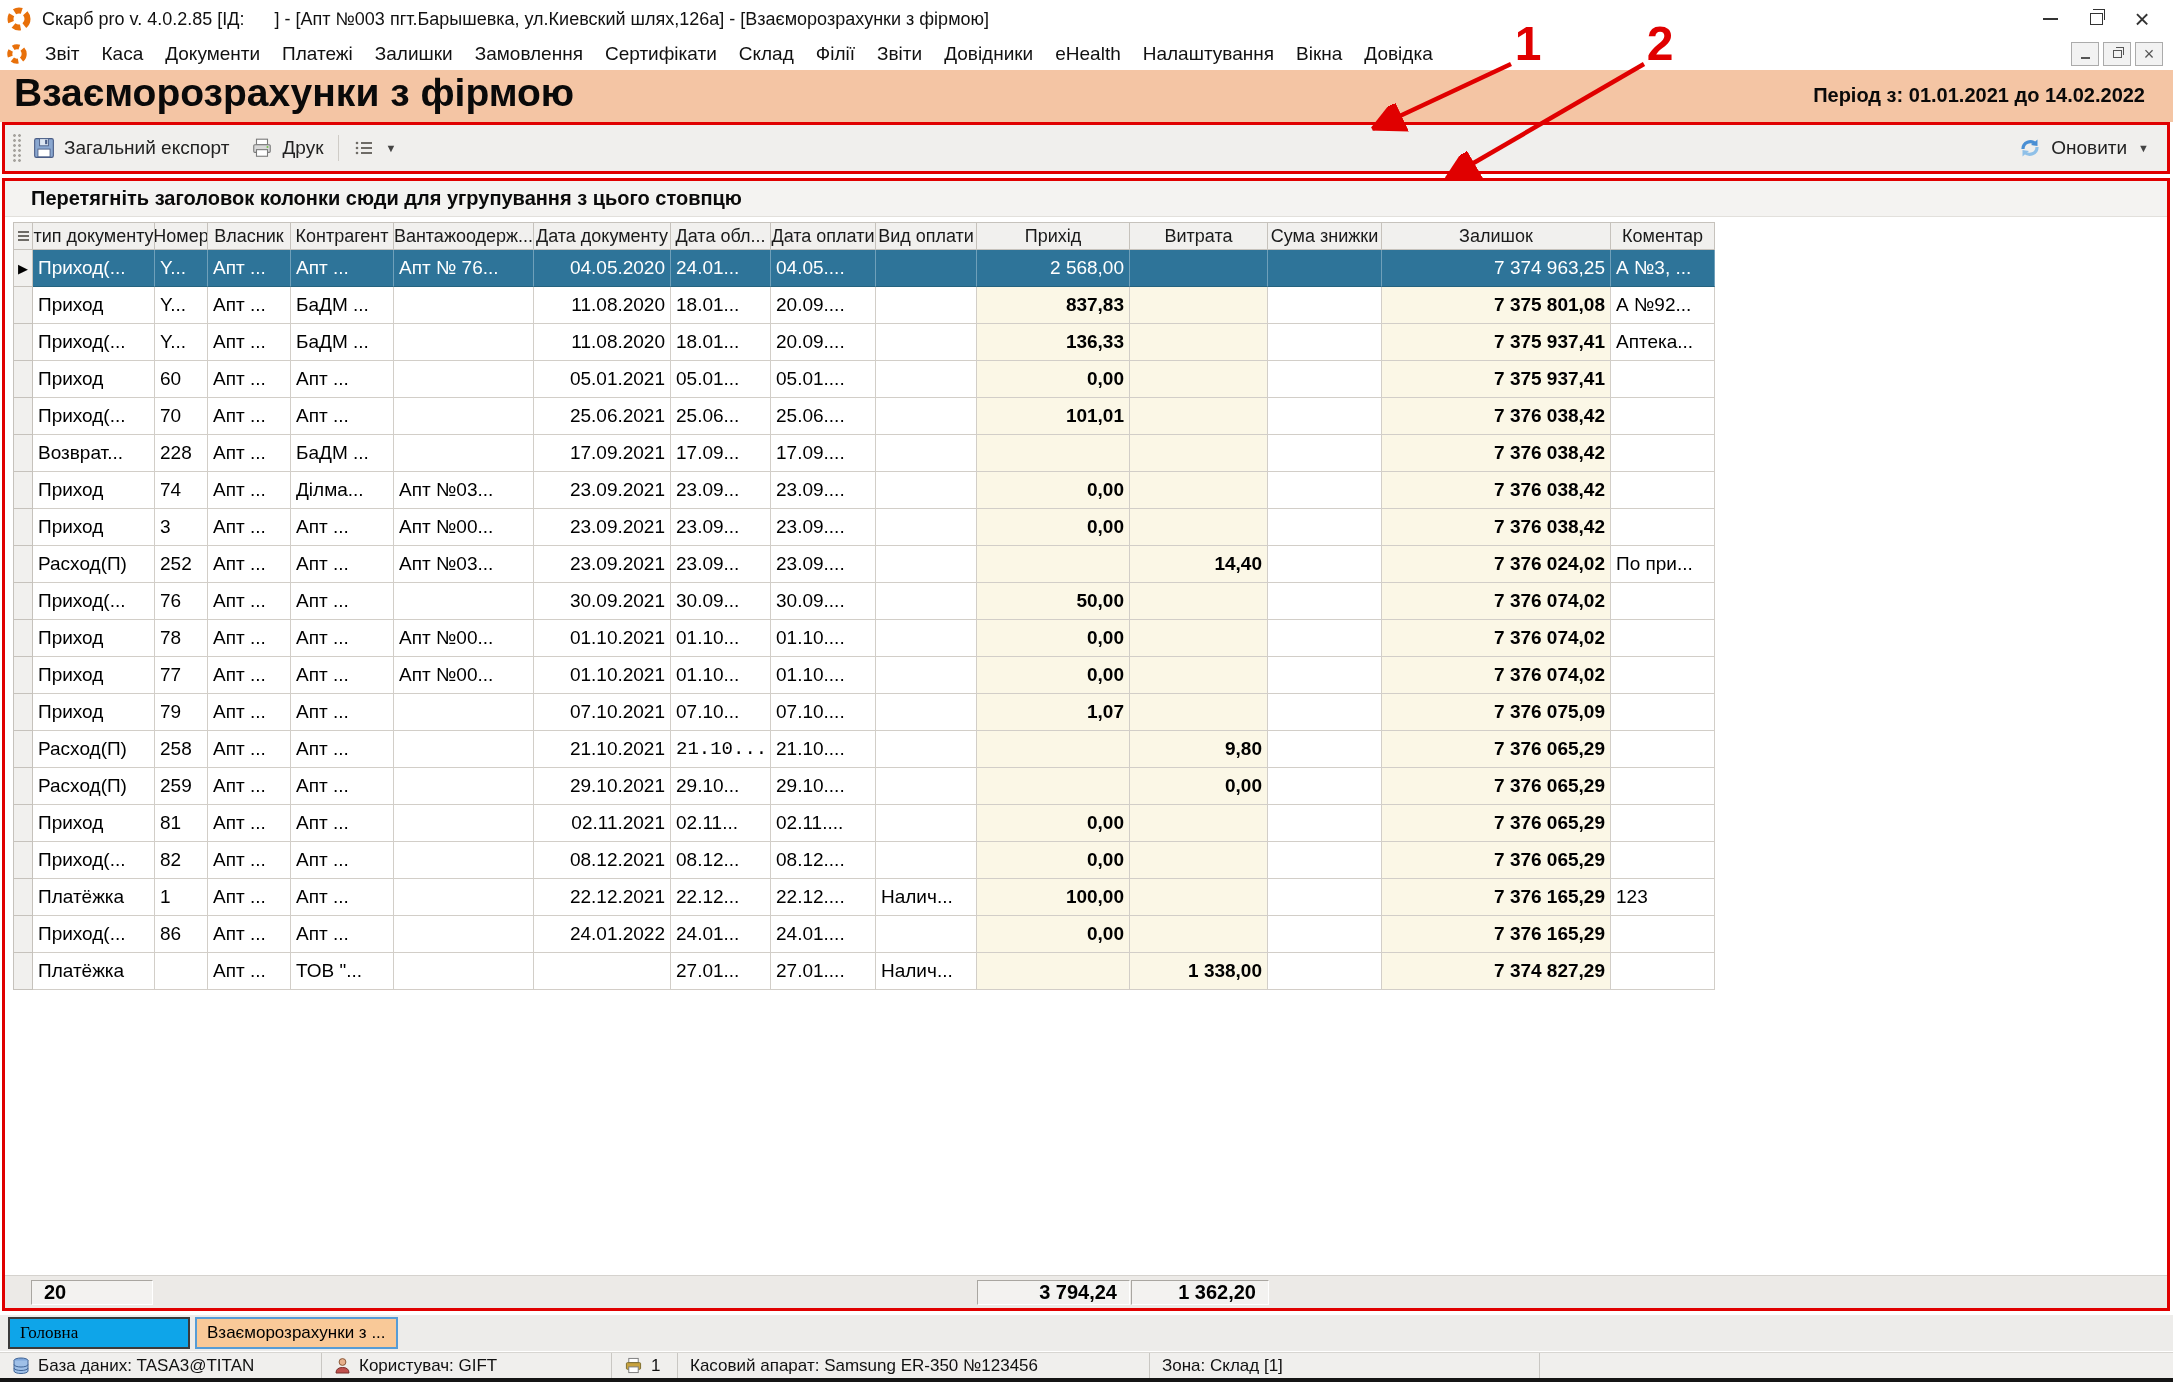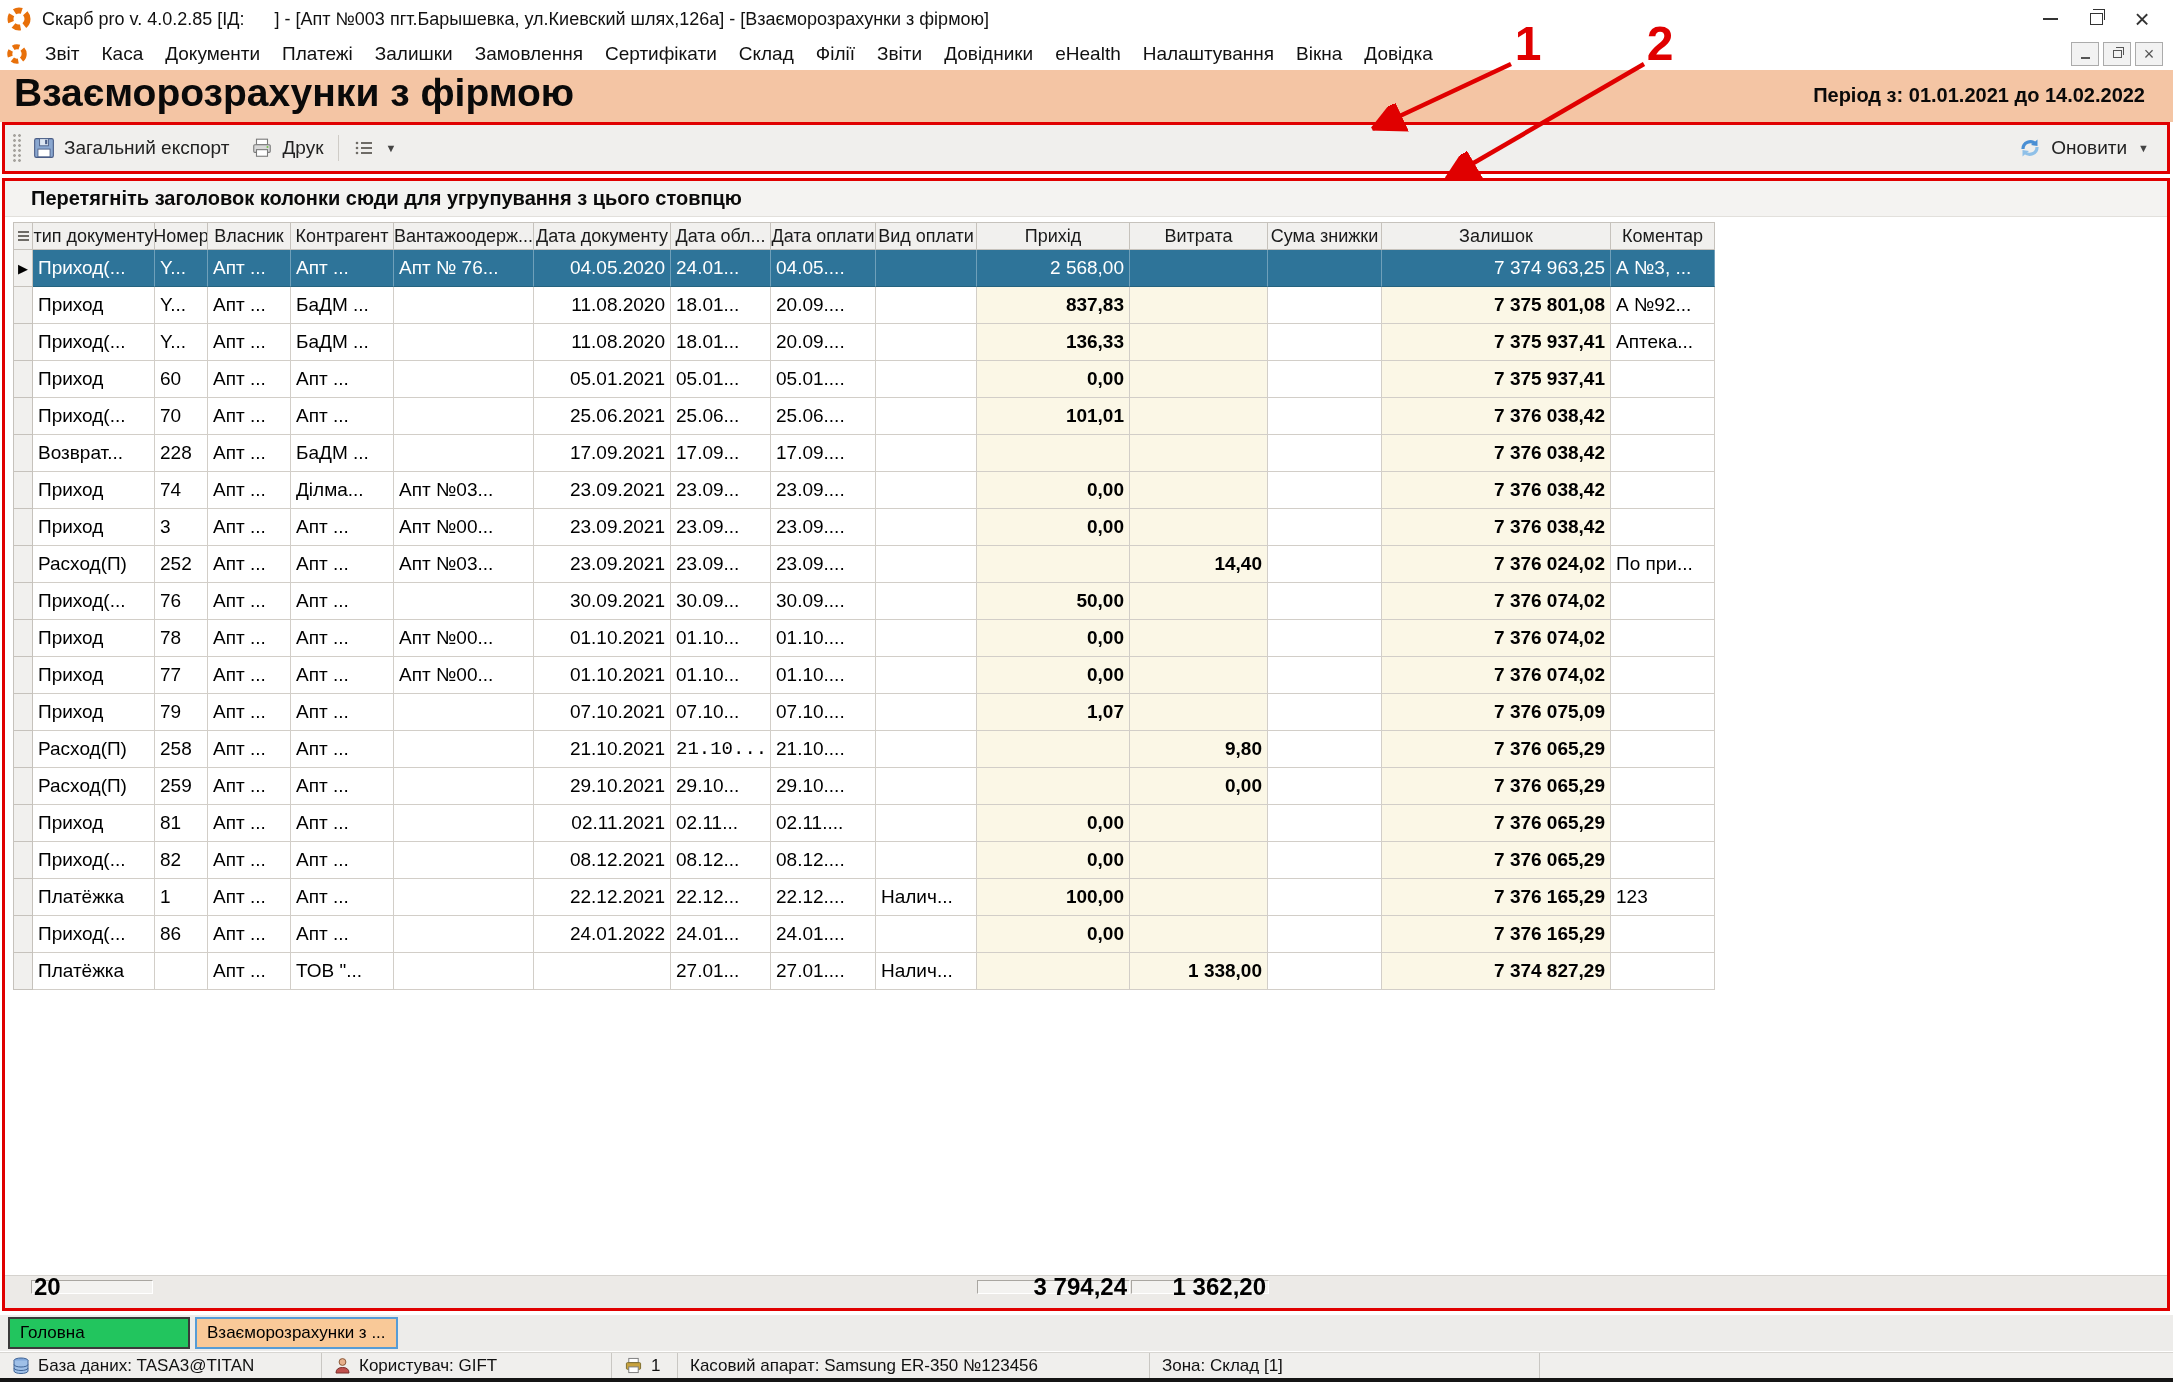--- a/index.html
+++ b/index.html
@@ -49,28 +49,28 @@
   .selhead { border-left:1px solid #C6C2BC; width:20px; }
   .grip-ico { width:11px; height:10px; background-image:linear-gradient(to bottom,#6e6b66 0 2px,transparent 2px 4px); background-size:100% 4px; }
   .grow { display:flex; height:37px; }
   .selcell { width:20px; flex:0 0 auto; background:#F1F0EE; border:1px solid #C6C2BC; border-top:none; display:flex; align-items:center; justify-content:center; font-size:13px; color:#000; }
   .cell { border-right:1px solid #D2CEC8; border-bottom:1px solid #D2CEC8; font-size:19px; display:flex; align-items:center; padding:0 5px; white-space:nowrap; overflow:hidden; background:#fff; flex:0 0 auto; color:#000; }
   .cream { background:#FBF7E6; }
   .ralign { justify-content:flex-end; }
   .bnum { font-weight:bold; }
   .grow.selected .cell { background:#2E7499; color:#fff; font-weight:normal; border-right-color:#6FA0BA; border-bottom-color:#25637F; }
   .grid-footer { position:absolute; left:0; bottom:0; width:100%; height:33px; background:#ECEAE7; border-top:1px solid #D5D2CE; }
-  .fbox { position:absolute; top:4px; height:14px; background:#F3F2F0; border:1px solid; border-color:#A9A6A1 #FFFFFF #FFFFFF #A9A6A1; font-size:24px; font-weight:bold; display:flex; align-items:center; padding:0 2px; }
+  .fbox { position:absolute; top:4px; height:25px; background:#F3F2F0; border:1px solid; border-color:#A9A6A1 #FFFFFF #FFFFFF #A9A6A1; font-size:20px; font-weight:bold; display:flex; align-items:center; padding:0 12px; }
   .fbox-count { left:26px; width:122px; justify-content:flex-start; }
   .fbox-prihid { left:972px; width:153px; justify-content:flex-end; }
   .fbox-vitrata { left:1126px; width:138px; justify-content:flex-end; }
   
   .tabsrow { position:absolute; top:1315px; left:0; width:100%; height:36px; background:#EDECEA; display:flex; align-items:stretch; padding:2px 0 2px 8px; gap:5px; }
   .tab { min-width:182px; font-size:17px; display:flex; align-items:center; padding:0 10px; white-space:nowrap; }
-  .tab.inactive { background:#22c55e; border:2px solid #3a3a3a; }
+  .tab.inactive { background:#0ea5e9; border:2px solid #3a3a3a;font-family:Liberation Serif, serif; }
   .tab.active { background:#F9C998; border:2px solid #569CD6; }
   
   .statusbar { position:absolute; top:1352px; left:0; width:100%; height:26px; background:#F0EFED; border-top:1px solid #D8D6D2; display:flex; align-items:center; font-size:17px; color:#111; }
   .seg { display:flex; align-items:center; height:100%; padding:0 12px; border-right:1px solid #C9C7C3; gap:8px; flex:0 0 auto; }
   .seg-db { width:322px; } .seg-user { width:290px; } .seg-prn { width:66px; justify-content:flex-start; }
   .seg-cash { width:472px; } .seg-zone { width:390px; }
   .bottom-strip { position:absolute; top:1378px; left:0; width:100%; height:4px; background:#151515; }
   
   .annot { position:absolute; top:0; left:0; width:2173px; height:1382px; pointer-events:none; z-index:60; }
   svg text.annum { font-family:"Liberation Sans",sans-serif; font-size:48px; font-weight:bold; }

